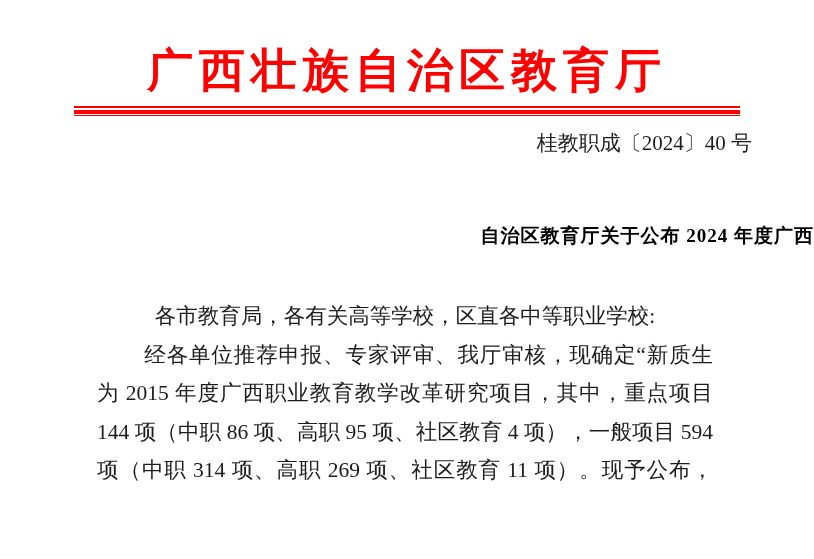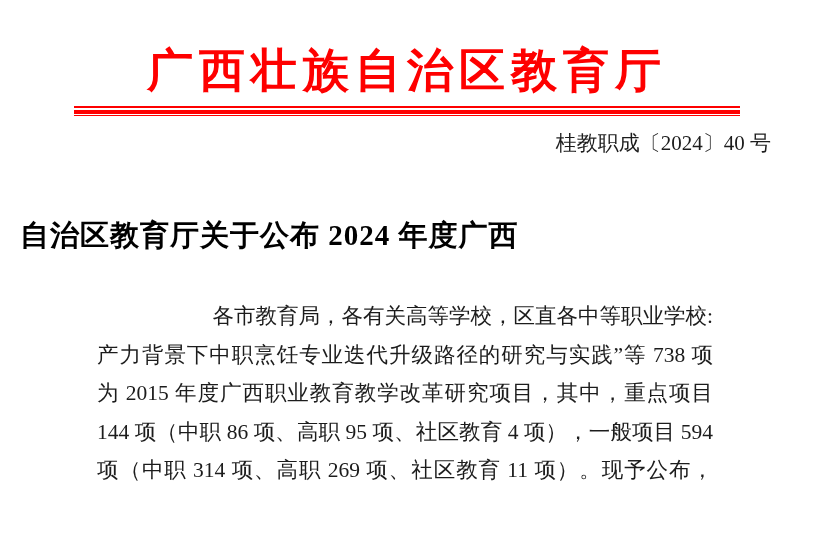--- a/index.html
+++ b/index.html
@@ -40,48 +40,48 @@
     height: 2px;
     background: #ffffff;
   }
   .rule-thick {
     height: 6px;
     background: linear-gradient(to bottom, #fe0000 0px, #fe0000 4px, #ffffff 4px, #ffffff 5px, #fe0000 5px, #fe0000 6px);
   }
   
   .doc-number {
     margin-top: 12px;
-    padding-right: 43px;
+    padding-right: 62px;
     text-align: right;
     font-size: 21px;
     line-height: 30px;
     color: #1c1c1c;
   }
   
   .notice-title {
     margin-top: 54px;
-    text-align: left;
-    font-size: 29px;
+    text-align: right;
+    font-size: 19px;
     font-weight: bold;
     line-height: 47px;
     letter-spacing: 1px;
     color: #000000;
     padding-left: 20px;
   }
   
   .body-text {
     margin-top: 38px;
     padding-left: 97px;
     padding-right: 101px;
     font-size: 21.5px;
     line-height: 38.5px;
     color: #1c1c1c;
   }
   .salutation {
-    text-align: right;
+    text-align: center;
   }
   .body-line {
     text-align: justify;
     text-align-last: justify;
   }
   .body-line.indent {
     text-indent: 2.2em;
   }
 </style>
 </head>
@@ -98,19 +98,19 @@
   </div>
 
   <div class="doc-number">桂教职成〔2024〕40 号</div>
 
   <div class="notice-title">
     <div>自治区教育厅关于公布 2024 年度广西</div>
   </div>
 
   <div class="body-text">
     <div class="salutation">各市教育局，各有关高等学校，区直各中等职业学校:</div>
-    <div class="body-line">产力背景下中职烹饪专业迭代升级路径的研究与实践”等 738 项</div>
+    <div class="body-line indent">经各单位推荐申报、专家评审、我厅审核，现确定“新质生</div>
     <div class="body-line">为 2015 年度广西职业教育教学改革研究项目，其中，重点项目</div>
     <div class="body-line">144 项（中职 86 项、高职 95 项、社区教育 4 项），一般项目 594</div>
     <div class="body-line">项（中职 314 项、高职 269 项、社区教育 11 项）。现予公布，</div>
   </div>
 
 </div>
 
 </body></html>

